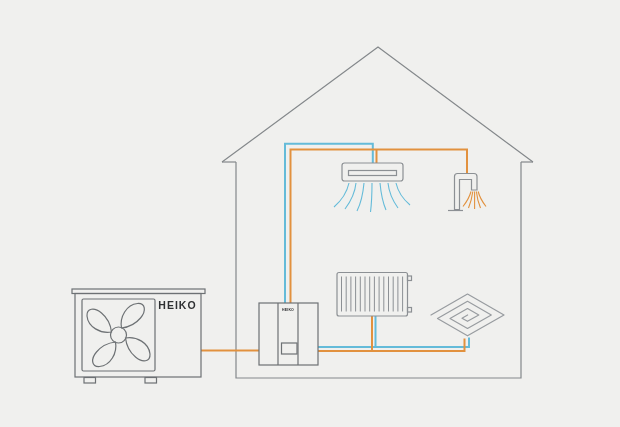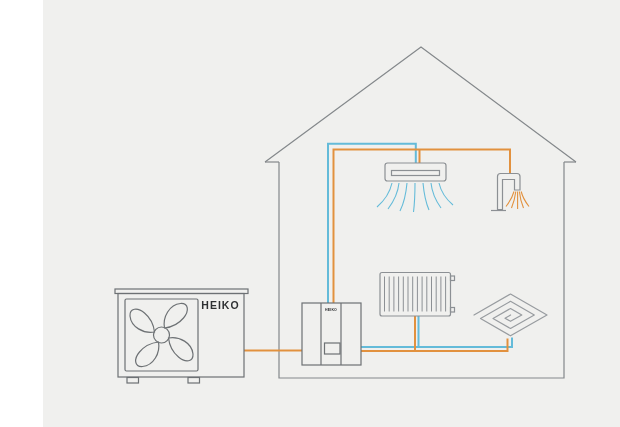--- a/index.html
+++ b/index.html
@@ -1,17 +1,17 @@
 <!DOCTYPE html>
 <html><head>
 <meta charset="utf-8">
 <style>
   html,body{margin:0;padding:0;}
   body{width:620px;height:427px;overflow:hidden;font-family:"Liberation Sans",sans-serif;}
-  .canvas{position:relative;width:564px;height:427px;margin-left:43px;}
+  .canvas{position:relative;width:564px;height:427px;}
   svg{display:block;}
   text{font-family:"Liberation Sans",sans-serif;}
   .brand{font-weight:bold;letter-spacing:1px;}
   .brand-small{font-weight:bold;letter-spacing:.2px;}
 </style>
 </head>
 <body>
 
 <div class="canvas">
 <svg width="620" height="427" viewBox="0 0 620 427" xmlns="http://www.w3.org/2000/svg">

